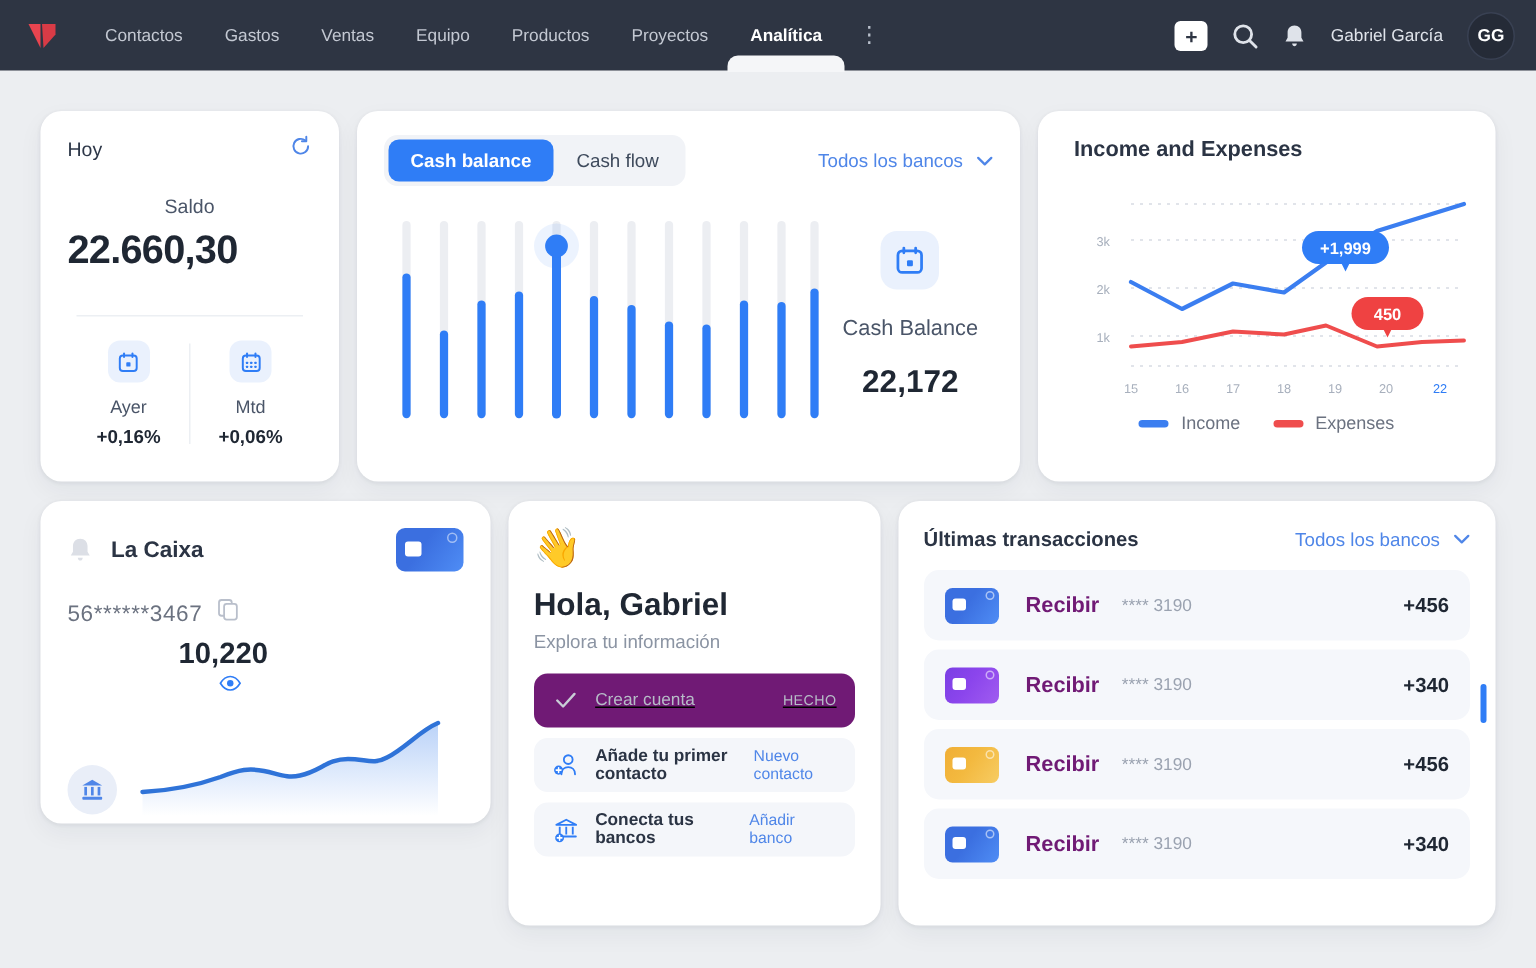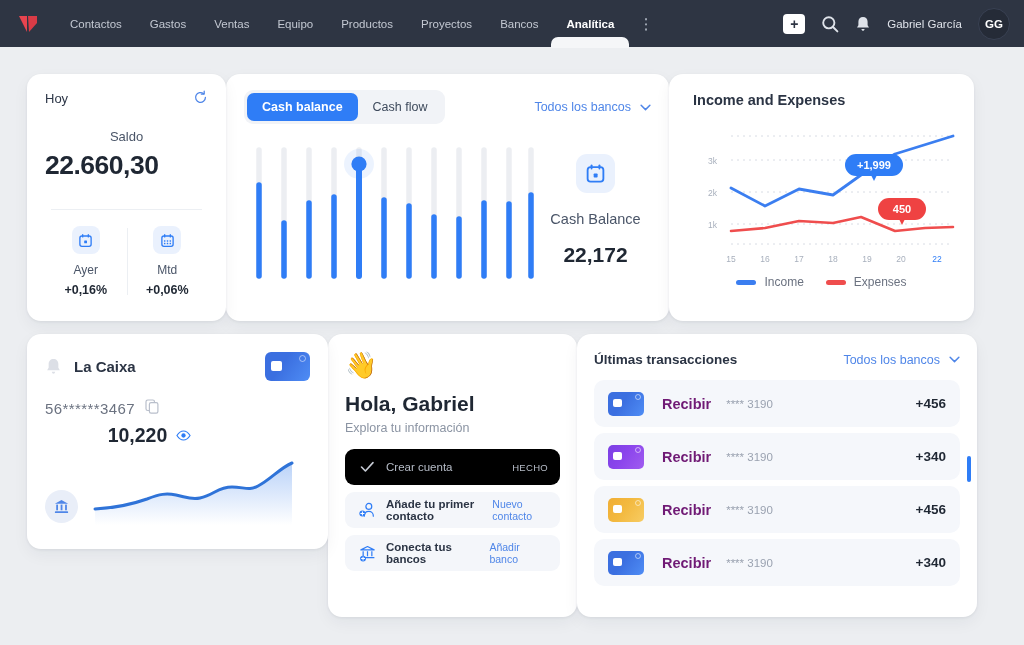--- a/index.html
+++ b/index.html
@@ -48,21 +48,21 @@
   .hdr-name { color: #dfe3ea; font-size: 11.5px; }
   .avatar {
     width: 32px; height: 32px; border-radius: 50%;
     background: #252b37; color: #fff; font-size: 11.5px; font-weight: bold;
     display: flex; align-items: center; justify-content: center;
     cursor: pointer; border: 1px solid #394153;
   }
 
   
   .board { padding: 27px 27px 0 27px; }
-  .row { display: flex; }
+  .row { display: flex; gap: 12px; }
   .row-2 { margin-top: 13px; }
   .card {
     background: #fff; border-radius: 14px;
     box-shadow: 0 1px 3px rgba(25,35,60,.07), 0 6px 16px rgba(25,35,60,.05);
   }
 
   
   .card-hoy { width: 199px; height: 247px; padding: 16px 18px; position: relative; }
   .hoy-top { display: flex; align-items: center; justify-content: space-between; }
   .hoy-title { font-size: 13px; color: #2d3748; }
@@ -140,42 +140,42 @@
     content: ""; position: absolute; left: 6px; top: 9px;
     width: 11px; height: 10px; background: #fff; border-radius: 2px;
   }
   .card-chip::after {
     content: ""; position: absolute; right: 4px; top: 3px;
     width: 5px; height: 5px; border-radius: 50%; border: 1px solid rgba(255,255,255,.5);
   }
   .caixa-num-row { display: flex; align-items: center; margin-top: 18px; }
   .caixa-num { font-size: 15px; color: #6b7280; letter-spacing: .4px; }
   .copy-icon { margin-left: 10px; cursor: pointer; }
-  .caixa-amt-row { display: flex; align-items: center; justify-content: center; margin-top: 6px; padding-right: 56px; }
+  .caixa-amt-row { display: flex; align-items: center; justify-content: center; margin-top: 6px; padding-right: 56px; flex-direction: column; }
   .caixa-amt { font-size: 19.5px; font-weight: bold; color: #1f2733; }
   .eye-icon { margin-left: 9px; cursor: pointer; }
   .caixa-bottom { display: flex; align-items: flex-end; margin-top: 12px; }
   .bank-circle {
     width: 33px; height: 33px; border-radius: 50%; background: #e9eef8;
     display: flex; align-items: center; justify-content: center; margin-bottom: 6px;
     flex: none;
   }
   .spark { margin-left: 14px; }
 
   
   .card-hola { width: 249px; height: 283px; padding: 18px 17px 0 17px; }
   .wave { font-size: 26px; line-height: 1; }
   .hola-title { font-size: 21px; font-weight: bold; color: #1f2733; margin-top: 14px; }
   .hola-sub { font-size: 12.5px; color: #8b94a3; margin-top: 5px; }
   .todo-list { margin-top: 14px; }
   .todo {
     display: flex; align-items: center; height: 36px; border-radius: 9px;
     background: #f4f6fa; padding: 0 12px; margin-bottom: 7px; cursor: pointer;
   }
-  .todo.done { background: #000000; text-decoration: underline; }
+  .todo.done { background: #701a75; text-decoration: underline; }
   .todo-ico { width: 20px; display: flex; align-items: center; justify-content: center; flex: none; }
   .todo-txt { font-size: 11.5px; color: #2b3444; margin-left: 9px; font-weight: bold; }
   .todo.done .todo-txt { color: #b6bcc7; font-weight: normal; }
   .todo-act { margin-left: auto; font-size: 10.5px; color: #4f86e8; }
   .todo.done .todo-act { color: #b6bcc7; font-size: 9.5px; letter-spacing: .3px; }
 
   
   .card-tx { width: 400px; height: 283px; padding: 18px 17px 0 17px; position: relative; }
   .tx-top { display: flex; align-items: center; }
   .tx-title { font-size: 13.5px; font-weight: bold; color: #2b3444; }
@@ -230,23 +230,20 @@
         <span>Ventas</span>
       </div>
     <div class="nav-item">
         <span>Equipo</span>
       </div>
     <div class="nav-item">
         <span>Productos</span>
       </div>
     <div class="nav-item">
         <span>Proyectos</span>
-      </div>
-    <div class="nav-item">
-        <span>Bancos</span>
       </div>
     <div class="nav-item active">
         <span>Analítica</span>
       </div>
     <div class="nav-dots">⋮</div>
   </div>
 
   <div class="header-right">
     <div class="hdr-btn">
       <div class="plus-box">+</div>

